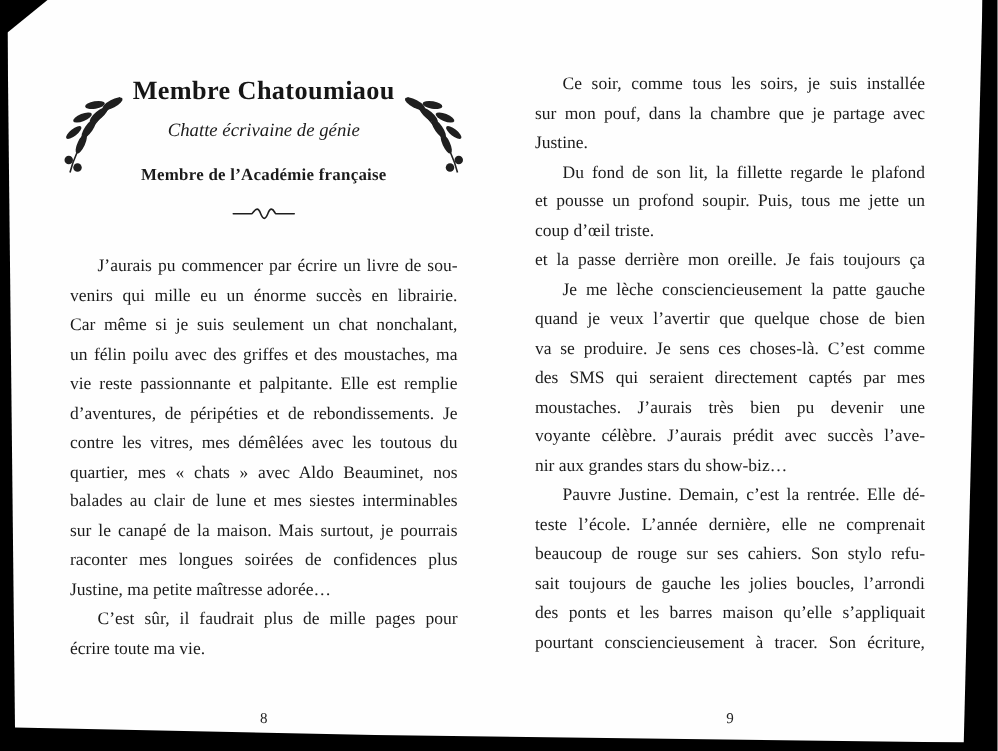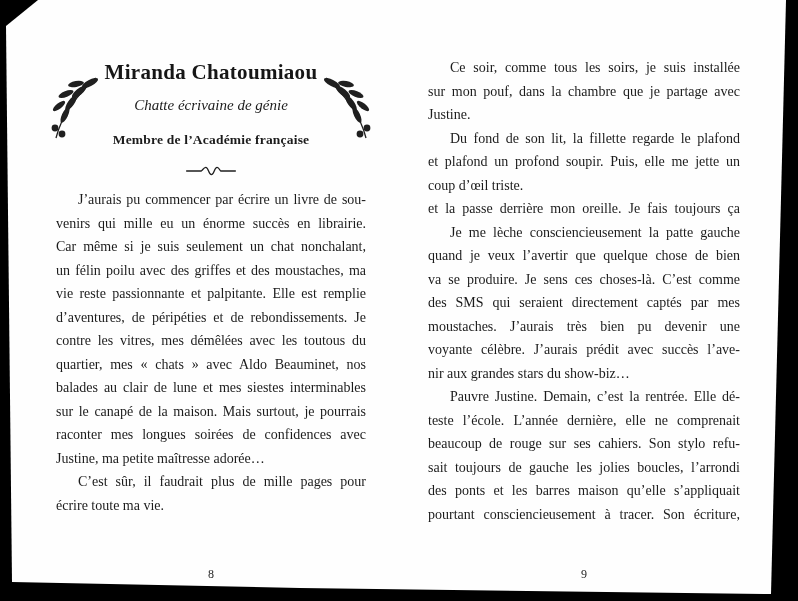--- a/index.html
+++ b/index.html
@@ -23,21 +23,21 @@
   .header { position: relative; text-align: center; }
   .title    { font-size: 21px; font-weight: bold; letter-spacing: 0.3px; color: #161616; }
   .subtitle { font-style: italic; font-size: 15px; margin-top: 12px; }
   .role     { font-weight: bold; font-size: 13.5px; margin-top: 18px; letter-spacing: 0.2px; }
   .divider-wrap { margin-top: 16px; height: 18px; }
 
   .laurel { position: absolute; width: 56px; height: 76px; top: 10px; }
   .laurel.left  { left: -10px; }
   .laurel.right { right: -10px; transform: scaleX(-1); }
 
-  .paragraphs { margin-top: 6px; font-size: 14px; line-height: 23.5px; }
+  .paragraphs { margin-top: 20px; font-size: 14px; line-height: 23.5px; }
   #page-right .paragraphs { margin-top: 0; }
 
   .para { margin: 0; }
   .line { text-align: justify; text-align-last: justify; }
   .line.first { text-indent: 22px; }
   .line.last  { text-align-last: left; }
 
   .folio { position: absolute; top: 567px; text-align: center; font-size: 12px; color: #242424; }
   #folio-left  { left: 56px;  width: 310px; }
   #folio-right { left: 428px; width: 312px; }
@@ -70,61 +70,61 @@
           <ellipse cx="33" cy="22" rx="9" ry="3.2" transform="rotate(-40 33 22)"></ellipse>
           <ellipse cx="25" cy="33" rx="9" ry="3.2" transform="rotate(-55 25 33)"></ellipse>
           <ellipse cx="19" cy="45" rx="8.5" ry="3" transform="rotate(-65 19 45)"></ellipse>
           <ellipse cx="30" cy="14" rx="8" ry="3" transform="rotate(-10 30 14)"></ellipse>
           <ellipse cx="20" cy="24" rx="8" ry="3" transform="rotate(-22 20 24)"></ellipse>
           <ellipse cx="13" cy="36" rx="7.5" ry="2.8" transform="rotate(-38 13 36)"></ellipse>
           <circle cx="9" cy="58" r="3.4"></circle>
           <circle cx="16" cy="64" r="3.4"></circle>
         </g>
       </svg>
-      <div class="title">Miranda Chatoumiaou</div>
+      <div class="title">Membre Chatoumiaou</div>
       <div class="subtitle">Chatte écrivaine de génie</div>
       <div class="role">Membre de l’Académie française</div>
       <div class="divider-wrap">
         <svg width="52" height="14" viewBox="0 0 64 16">
           <path d="M2,8 H20 C21,8 23,3.5 25.5,3.5 C29,3.5 29,12.5 32.5,12.5 C36,12.5 36,3.5 39.5,3.5 C42,3.5 43,8 44,8 H62" stroke="#1f1f1f" stroke-width="1.6" fill="none" stroke-linecap="round"></path>
         </svg>
       </div>
     </div>
     <div class="paragraphs">
         <div class="para">
           <div class="line first">J’aurais pu commencer par écrire un livre de sou-</div>
           <div class="line">venirs qui mille eu un énorme succès en librairie.</div>
           <div class="line">Car même si je suis seulement un chat nonchalant,</div>
           <div class="line">un félin poilu avec des griffes et des moustaches, ma</div>
           <div class="line">vie reste passionnante et palpitante. Elle est remplie</div>
           <div class="line">d’aventures, de péripéties et de rebondissements. Je</div>
           <div class="line">contre les vitres, mes démêlées avec les toutous du</div>
           <div class="line">quartier, mes « chats » avec Aldo Beauminet, nos</div>
           <div class="line">balades au clair de lune et mes siestes interminables</div>
           <div class="line">sur le canapé de la maison. Mais surtout, je pourrais</div>
-          <div class="line">raconter mes longues soirées de confidences avec</div>
+          <div class="line">raconter mes longues soirées de confidences plus</div>
           <div class="line last">Justine, ma petite maîtresse adorée…</div>
         </div>
         <div class="para">
           <div class="line first">C’est sûr, il faudrait plus de mille pages pour</div>
           <div class="line last">écrire toute ma vie.</div>
         </div>
       </div>
   </div>
 
   <div class="page" id="page-right">
     <div class="paragraphs">
         <div class="para">
           <div class="line first">Ce soir, comme tous les soirs, je suis installée</div>
           <div class="line">sur mon pouf, dans la chambre que je partage avec</div>
           <div class="line last">Justine.</div>
         </div>
         <div class="para">
           <div class="line first">Du fond de son lit, la fillette regarde le plafond</div>
-          <div class="line">et plafond un profond soupir. Puis, elle me jette un</div>
+          <div class="line">et pousse un profond soupir. Puis, tous me jette un</div>
           <div class="line last">coup d’œil triste.</div>
         </div>
         <div class="para">
           <div class="line">et la passe derrière mon oreille. Je fais toujours ça</div>
           <div class="line first">Je me lèche consciencieusement la patte gauche</div>
           <div class="line">quand je veux l’avertir que quelque chose de bien</div>
           <div class="line">va se produire. Je sens ces choses-là. C’est comme</div>
           <div class="line">des SMS qui seraient directement captés par mes</div>
           <div class="line">moustaches. J’aurais très bien pu devenir une</div>
           <div class="line">voyante célèbre. J’aurais prédit avec succès l’ave-</div>

